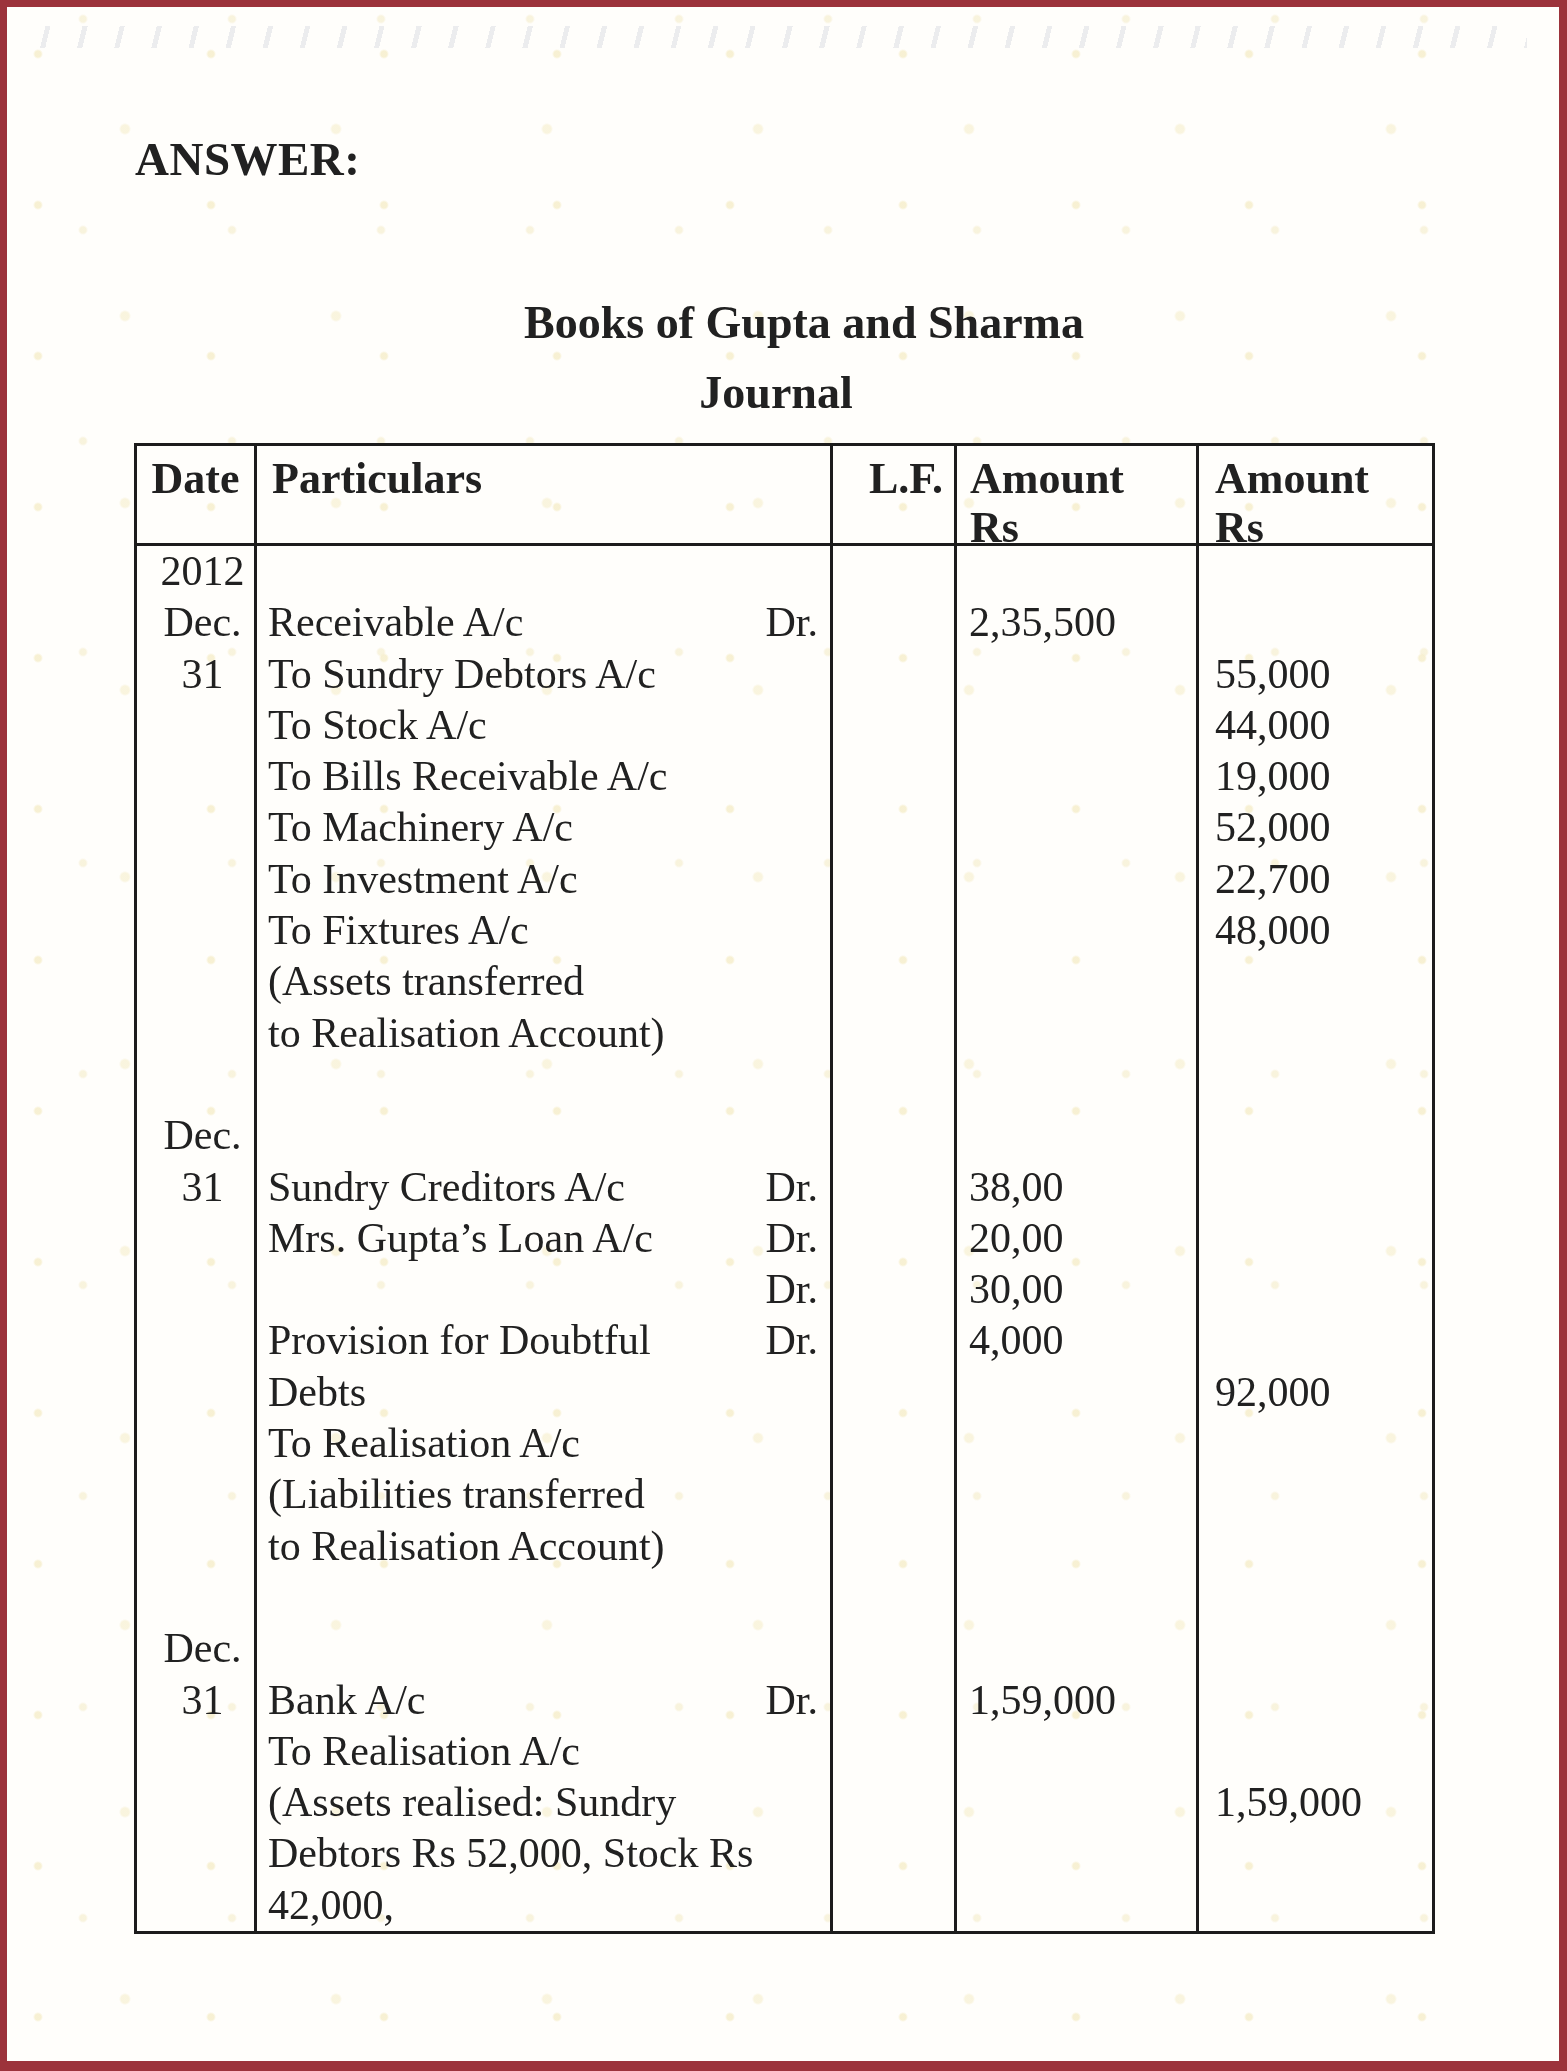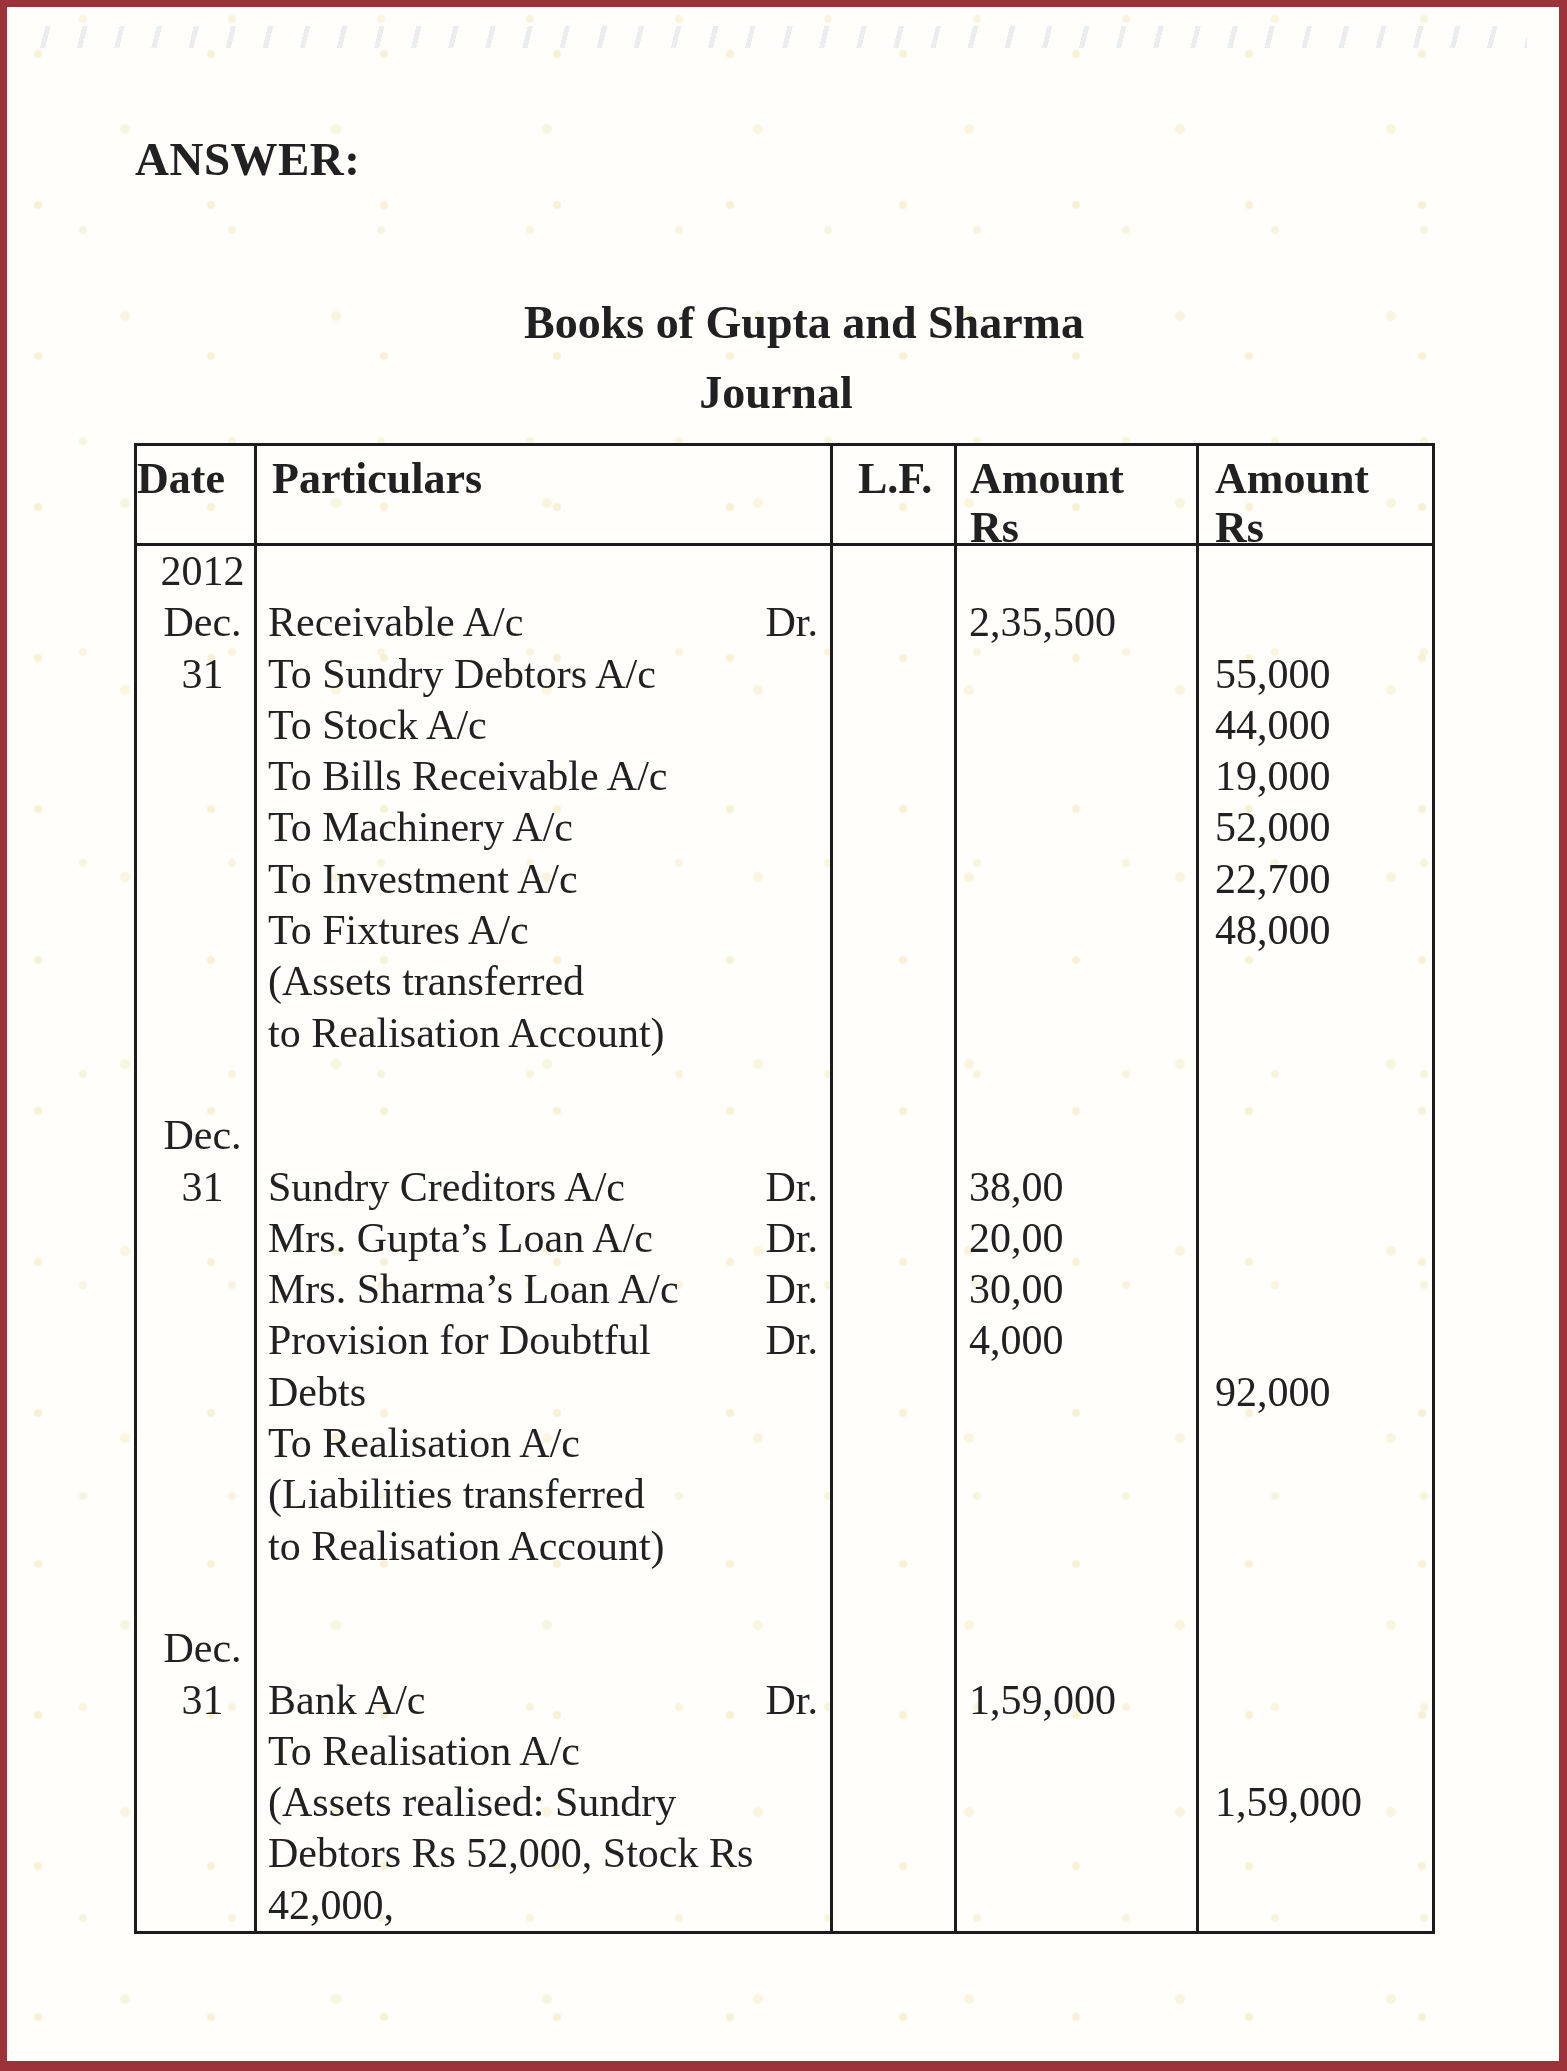--- a/index.html
+++ b/index.html
@@ -57,21 +57,21 @@
   .jcell{box-sizing:border-box;border-right:3px solid #1c1c1c;overflow:hidden;}
   .jcell:last-child{border-right:none;}
   .c-date{width:120px;}
   .c-part{width:576px;}
   .c-lf{width:124px;padding-left:25px;}
   .c-amt1{width:242px;}
   .c-amt2{width:233px;}
 
   .jhead{height:100px;font-weight:bold;font-size:44px;line-height:49px;}
   .jhead .jcell{padding-top:8px;border-bottom:3px solid #1c1c1c;}
-  .jhead .c-date,.jhead .c-lf{}
+  .jhead .c-date,.jhead .c-lf{text-align:center;}
   .jhead .c-part{padding-left:15px;}
   .jhead .c-amt1{padding-left:13px;}
   .jhead .c-amt2{padding-left:16px;}
   .hsub{display:block;}
 
   .jbody .jrow{height:51.3px;}
   .jbody{font-size:42px;line-height:51.3px;}
   .jbody .c-date{padding-left:14px;text-align:center;}
   .jbody .c-part{padding-left:11px;padding-right:12px;display:flex;}
   .jbody .c-amt1{padding-left:12px;}
@@ -257,21 +257,20 @@
           <span class="dr">Dr.</span>
         </div>
         <div class="jcell c-lf"></div>
         <div class="jcell c-amt1">20,00</div>
         <div class="jcell c-amt2"></div>
       </div>
 
       <div class="jrow">
         <div class="jcell c-date"></div>
         <div class="jcell c-part">
-          <span>Mrs. Sharma’s Loan A/c</span>
           <span class="dr">Dr.</span>
         </div>
         <div class="jcell c-lf"></div>
         <div class="jcell c-amt1">30,00</div>
         <div class="jcell c-amt2"></div>
       </div>
 
       <div class="jrow">
         <div class="jcell c-date"></div>
         <div class="jcell c-part">

